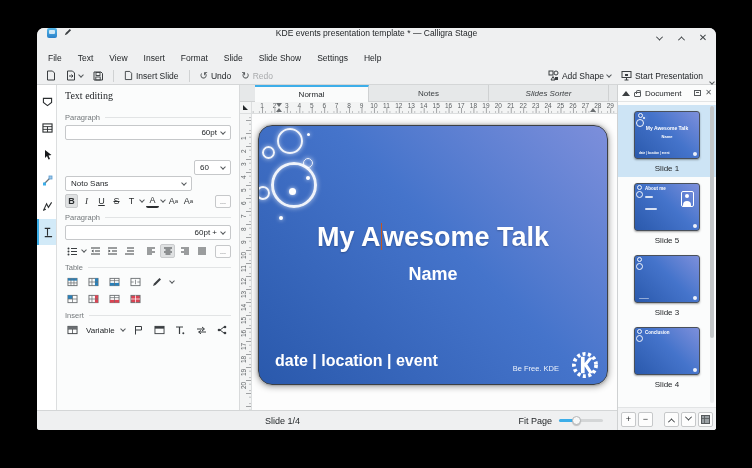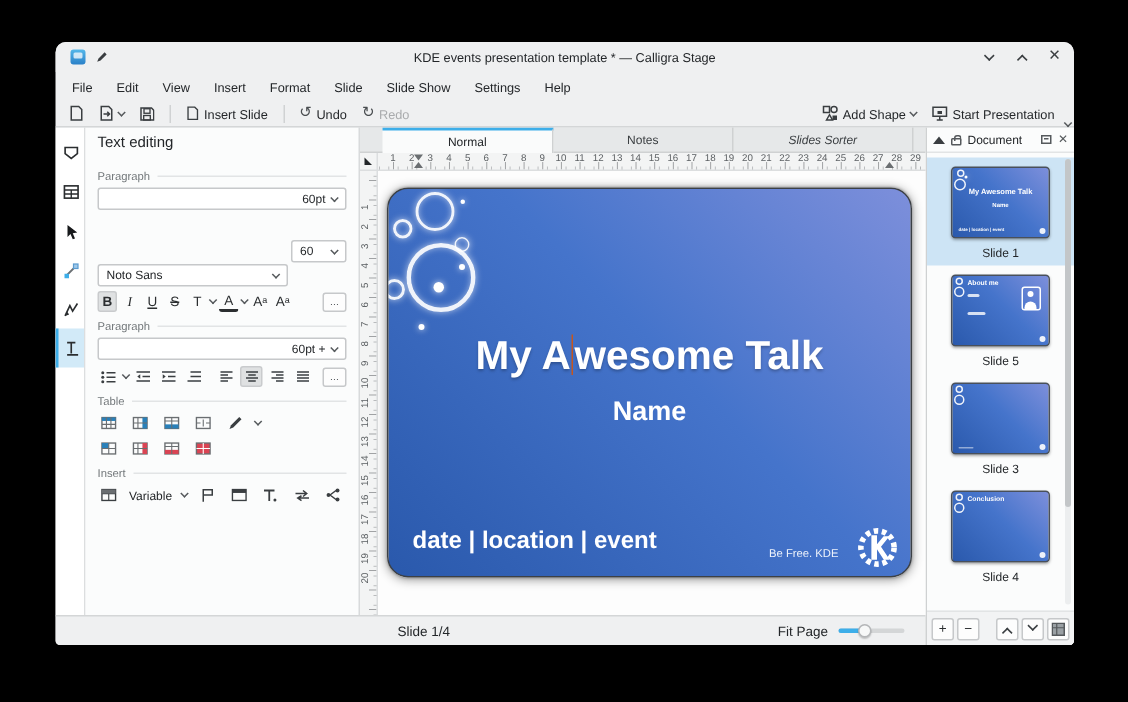--- a/index.html
+++ b/index.html
@@ -2,21 +2,21 @@
 <html><head>
 <meta charset="utf-8">
 <style>
   * { margin:0; padding:0; box-sizing:border-box; }
   html,body { width:752px; height:468px; background:#000; overflow:hidden;
     font-family:"Liberation Sans", sans-serif; }
   .window { position:absolute; left:37px; top:28px; width:679px; height:402px;
     background:#eff0f1; border-radius:7px 7px 3px 3px; overflow:hidden;
     display:flex; flex-direction:column; color:#232629; }
   
-  .titlebar { height:20px; display:flex; align-items:center; padding:0 8px; position:relative;
+  .titlebar { height:20px; display:flex; padding:0 8px; position:relative;
     background:#eff0f1; flex:0 0 auto; }
   .app-icon { width:10px; height:10px; border-radius:2px;
     background:linear-gradient(180deg,#55b8ea 0%,#2a80c8 100%); position:relative; margin-left:2px; }
   .app-icon::after { content:""; position:absolute; left:2px; top:2px; width:6px; height:4px;
     background:rgba(255,255,255,.75); border-radius:1px; }
   .pencil-icon { width:9px; height:9px; margin-left:6px; }
   .tb-title { position:absolute; left:0; right:0; text-align:center; font-size:8.5px; color:#232629; }
   .win-controls { margin-left:auto; display:flex; gap:12px; align-items:center; z-index:2; }
   .wc { width:10px; height:10px; display:flex; align-items:center; justify-content:center; cursor:default; }
   .chev { display:inline-block; width:5px; height:5px; border-right:1.3px solid #3a3e41;
@@ -43,21 +43,21 @@
   .main-row { flex:1; display:flex; min-height:0; }
   
   .toolstrip { width:20px; background:#fff; border-right:1px solid #dcdedf; display:flex;
     flex-direction:column; align-items:stretch; padding-top:4px; }
   .tool { height:26px; display:flex; align-items:center; justify-content:center;
     border-left:2px solid transparent; }
   .tool.active { background:#d2eaf8; border-left:2px solid #3daee9; }
   
   .docker-left { width:183px; background:#fbfcfc; border-right:1px solid #d8dadb;
     padding:5px 8px 0 8px; overflow:hidden; }
-  .panel-title { font-size:10px; color:#232629; margin-bottom:12px; }
+  .panel-title { font-size:10px; color:#232629; margin-bottom:12px;font-family:Liberation Serif, serif; }
   .sec { display:flex; align-items:center; gap:5px; margin:5px 0 3px 0; }
   .sec-label { font-size:7.5px; color:#73787b; white-space:nowrap; }
   .sec-line { flex:1; border-top:1px solid #e2e4e5; }
   .combo { background:#fff; border:1px solid #c6c8ca; border-radius:2px; height:15px;
     display:flex; align-items:center; padding:0 5px; font-size:8px; gap:4px; }
   .combo .val { flex:1; }
   .combo.right .val { text-align:right; }
   .cchev { width:4px; height:4px; border-right:1.1px solid #55595c; border-bottom:1.1px solid #55595c;
     transform:rotate(45deg); margin-top:-2px; flex:0 0 auto; }
   .row { display:flex; align-items:center; gap:2px; margin-bottom:3px; }
@@ -205,21 +205,21 @@
           <span class="chev up"></span>
         </div>
       <div class="wc">
           <span class="x-glyph">✕</span>
         </div>
     </div>
   </div>
 
   <div class="menubar">
       <div class="menu-item">File</div>
-      <div class="menu-item">Edit</div>
+      <div class="menu-item">Text</div>
       <div class="menu-item">View</div>
       <div class="menu-item">Insert</div>
       <div class="menu-item">Format</div>
       <div class="menu-item">Slide</div>
       <div class="menu-item">Slide Show</div>
       <div class="menu-item">Settings</div>
       <div class="menu-item">Help</div>
     </div>
 
   <div class="toolbar">

